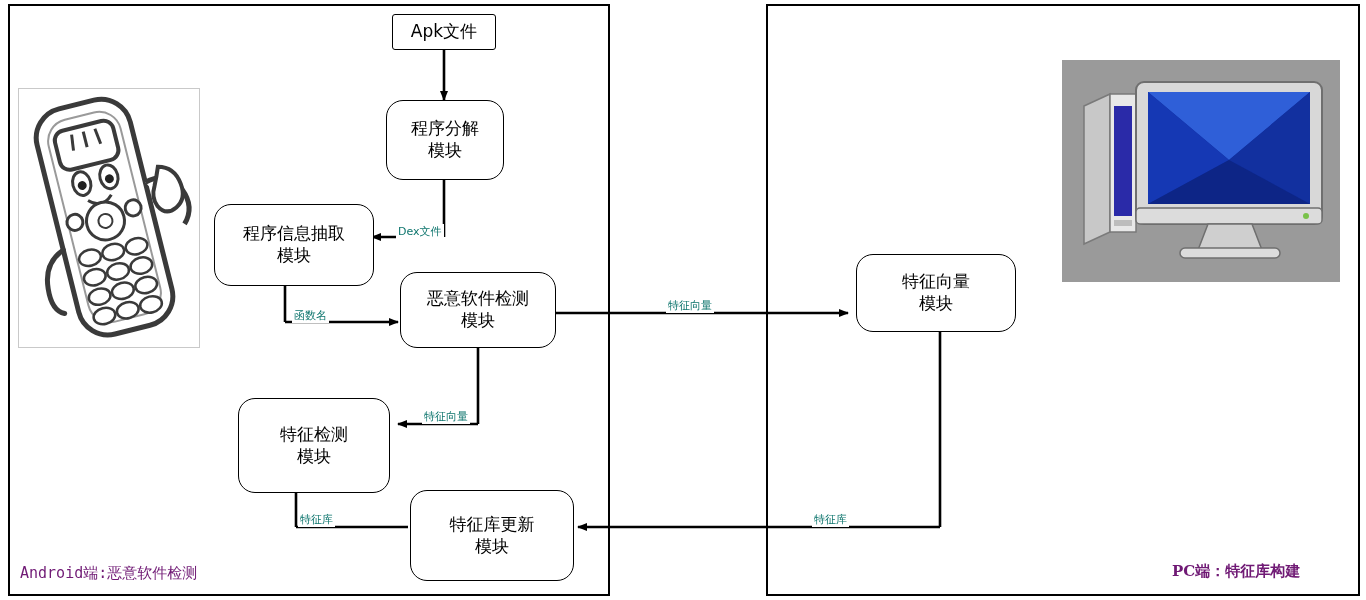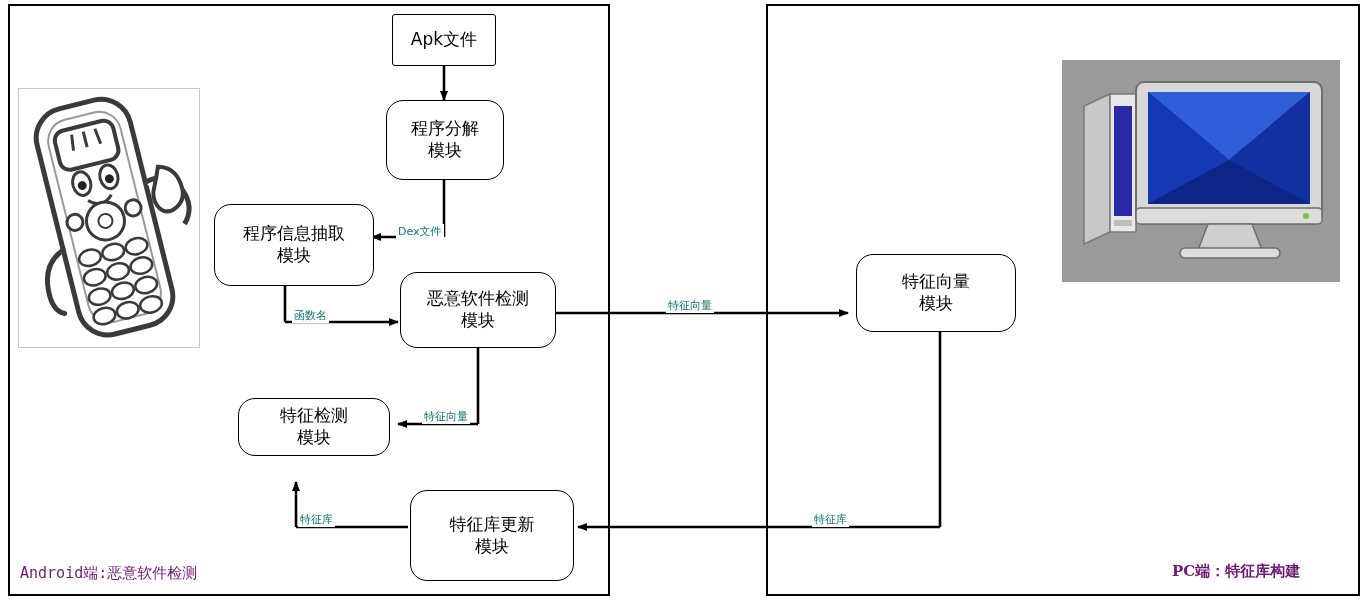--- a/index.html
+++ b/index.html
@@ -124,32 +124,32 @@
       <line x1="478" y1="424" x2="398" y2="424" marker-end="url(#ah)"></line>
 
       <line x1="408" y1="527" x2="296" y2="527"></line>
       <line x1="296" y1="527" x2="296" y2="482" marker-end="url(#ah)"></line>
 
       <line x1="940" y1="313" x2="940" y2="527"></line>
       <line x1="940" y1="527" x2="578" y2="527" marker-end="url(#ah)"></line>
     </g>
   </svg>
 
-  <div class="node sharp" style="left:392px; top:14px; width:104px; height:52px;">Apk文件</div>
+  <div class="node sharp" style="left:392px; top:14px; width:104px; height:36px;">Apk文件</div>
 
   <div class="node" style="left:386px; top:100px; width:118px; height:80px;">程序分解
 模块</div>
 
   <div class="node" style="left:208px; top:204px; width:160px; height:82px;margin-left:6px;">程序信息抽取
 模块</div>
 
   <div class="node" style="left:400px; top:272px; width:156px; height:76px;">恶意软件检测
 模块</div>
 
-  <div class="node" style="left:238px; top:398px; width:152px; height:58px;">特征检测
+  <div class="node" style="left:238px; top:398px; width:152px; height:95px;">特征检测
 模块</div>
 
   <div class="node" style="left:410px; top:490px; width:164px; height:91px;">特征库更新
 模块</div>
 
   <div class="node" style="left:856px; top:254px; width:160px; height:78px;">特征向量
 模块</div>
 
   <div class="lbl bg" style="left:396px; top:224px;">Dex文件</div>
 

